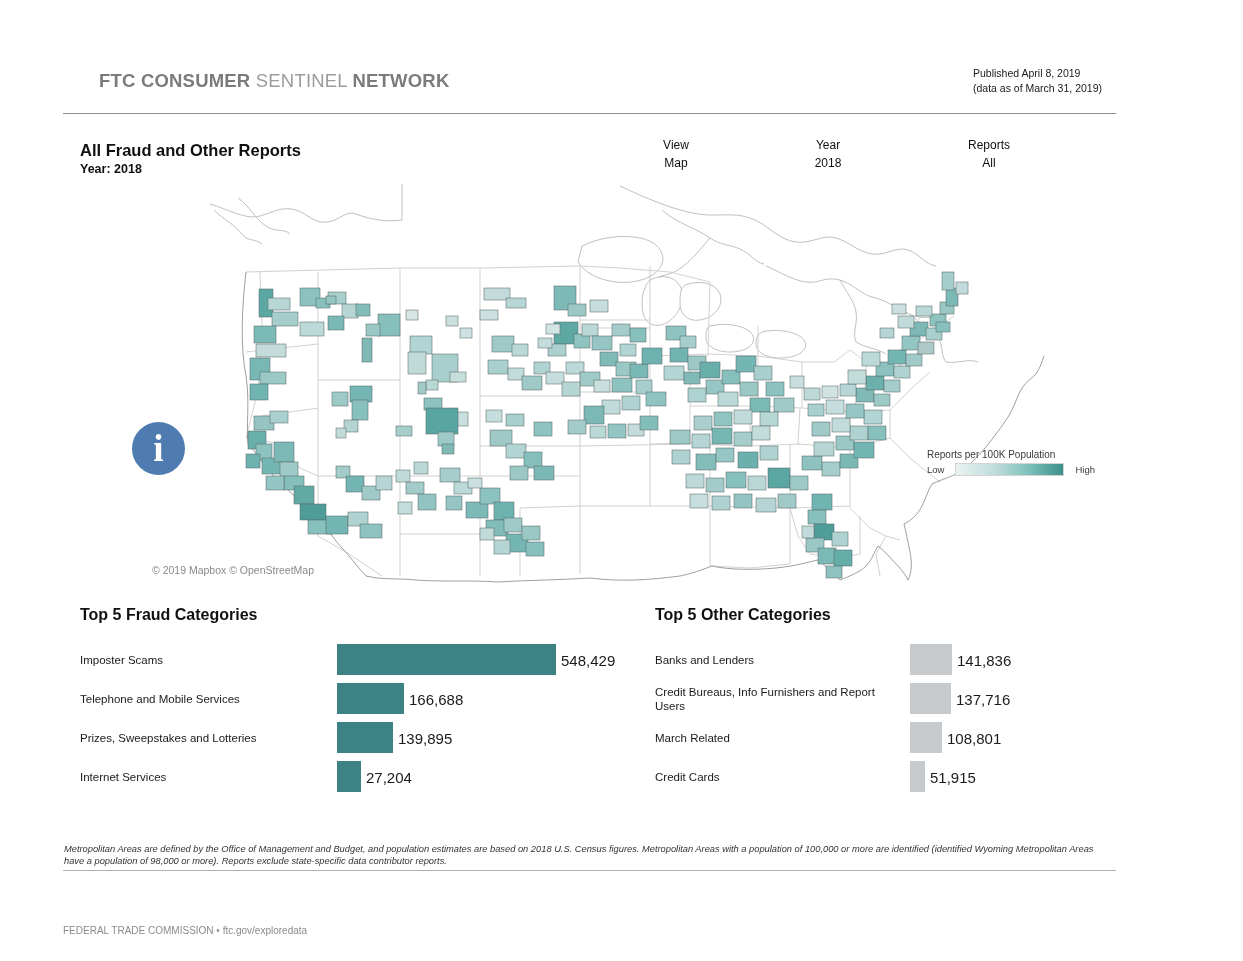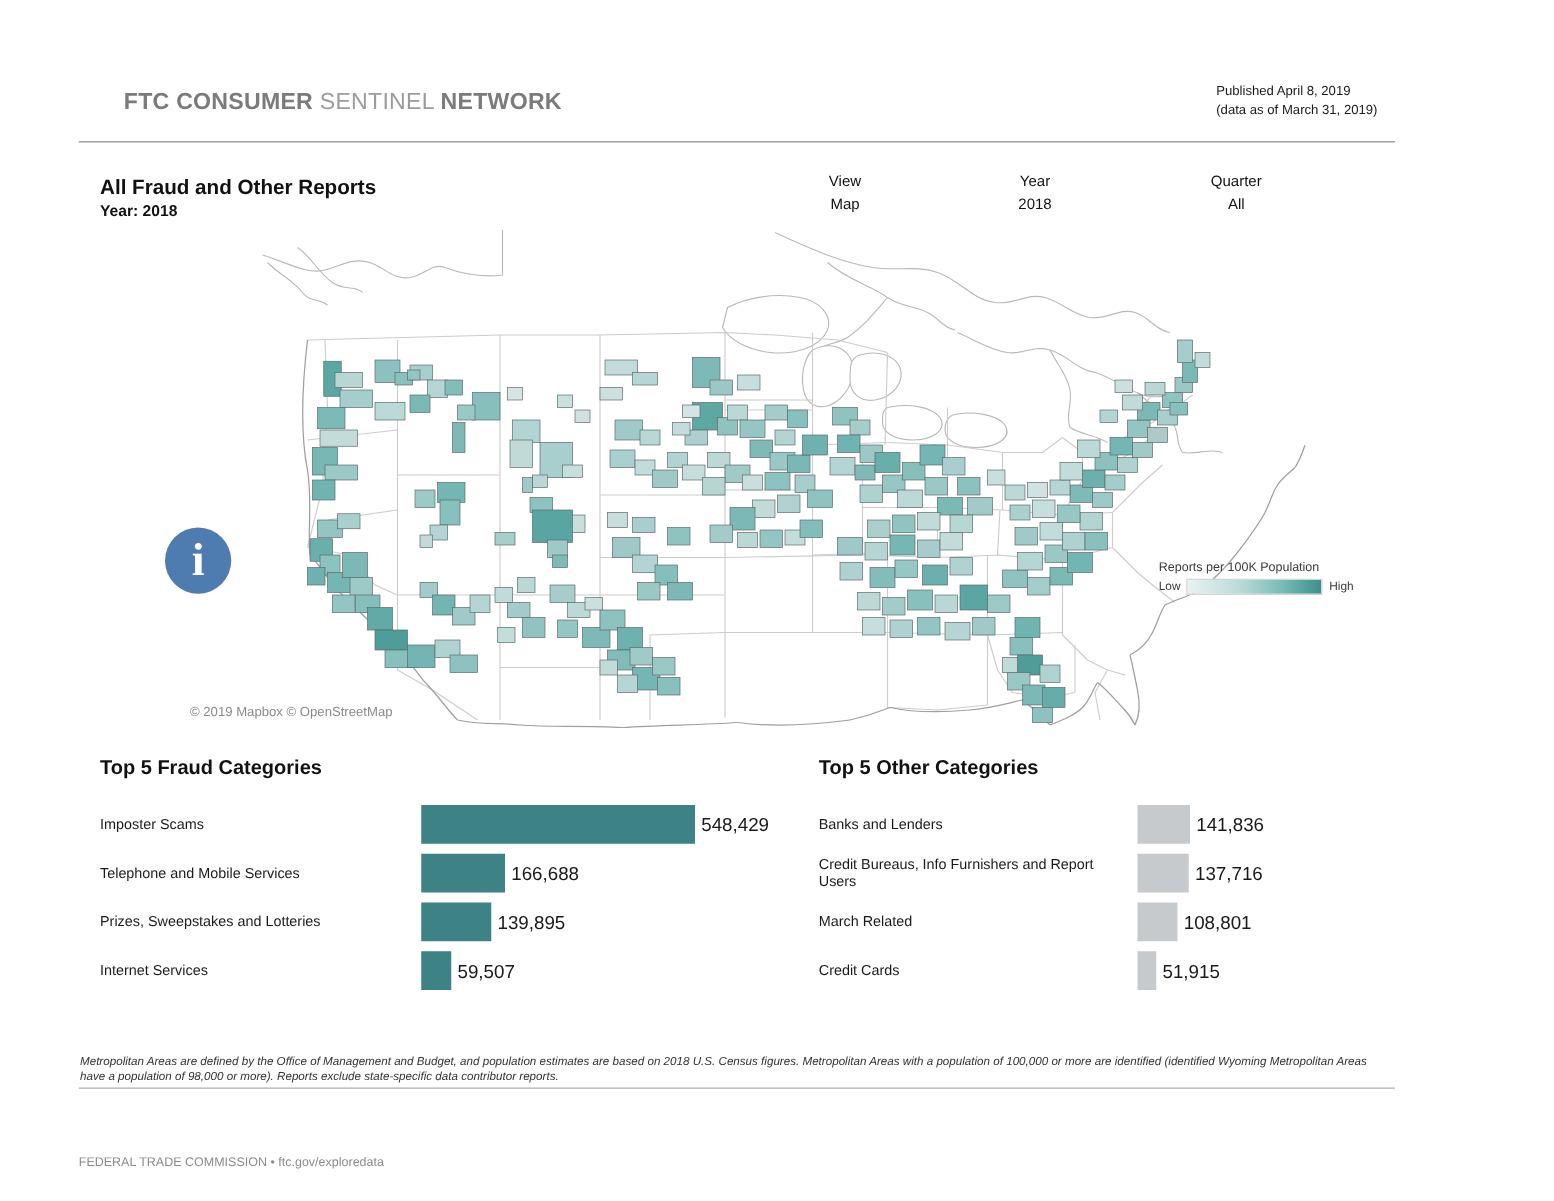--- a/index.html
+++ b/index.html
@@ -137,20 +137,21 @@
   #legend-caption {
     font-size: 10px;
     color: #3a3a3a;
     margin: 0 0 3px 0;
     white-space: nowrap;
   }
   #legend-scale {
     display: flex;
     align-items: center;
     gap: 5px;
+    justify-content: space-between;
   }
   .legend-end {
     font-size: 9.5px;
     color: #3a3a3a;
   }
   #legend-gradient {
     width: 107px;
     height: 11px;
     background: linear-gradient(to right, #e9f3f2 0%, #bcdcd9 38%, #79bdb7 70%, #3c8f8a 100%);
     border: 1px solid #d4d4d4;
@@ -254,21 +255,21 @@
 
 <div class="filter" id="filter-view">
   <span class="f-label">View</span>
   <span class="f-value">Map</span>
 </div>
 <div class="filter" id="filter-year">
   <span class="f-label">Year</span>
   <span class="f-value">2018</span>
 </div>
 <div class="filter" id="filter-quarter">
-  <span class="f-label">Quarter</span>
+  <span class="f-label">Reports</span>
   <span class="f-value">All</span>
 </div>
 
 <div id="map-panel">
   <svg id="map-svg" width="930" height="408" viewBox="0 0 930 408">
     <defs>
       <clipPath id="mapclip">
           <rect x="0" y="0" width="930" height="408"></rect>
         </clipPath>
     </defs>
@@ -690,21 +691,21 @@
       <span class="bar-fill" style="width:56px"></span>
     </div>
     <div class="bar-value" style="left:318px">139,895</div>
   </div>
 
   <div class="bar-row">
     <div class="bar-label">Internet Services</div>
     <div class="bar-track">
       <span class="bar-fill" style="width:24px"></span>
     </div>
-    <div class="bar-value" style="left:286px">59,507</div>
+    <div class="bar-value" style="left:286px">27,204</div>
   </div>
 </div>
 
 <div class="chart-block" id="chart-other">
   <div class="chart-title">Top 5 Other Categories</div>
 
 
   <div class="bar-row">
     <div class="bar-label">Banks and Lenders</div>
     <div class="bar-track">

